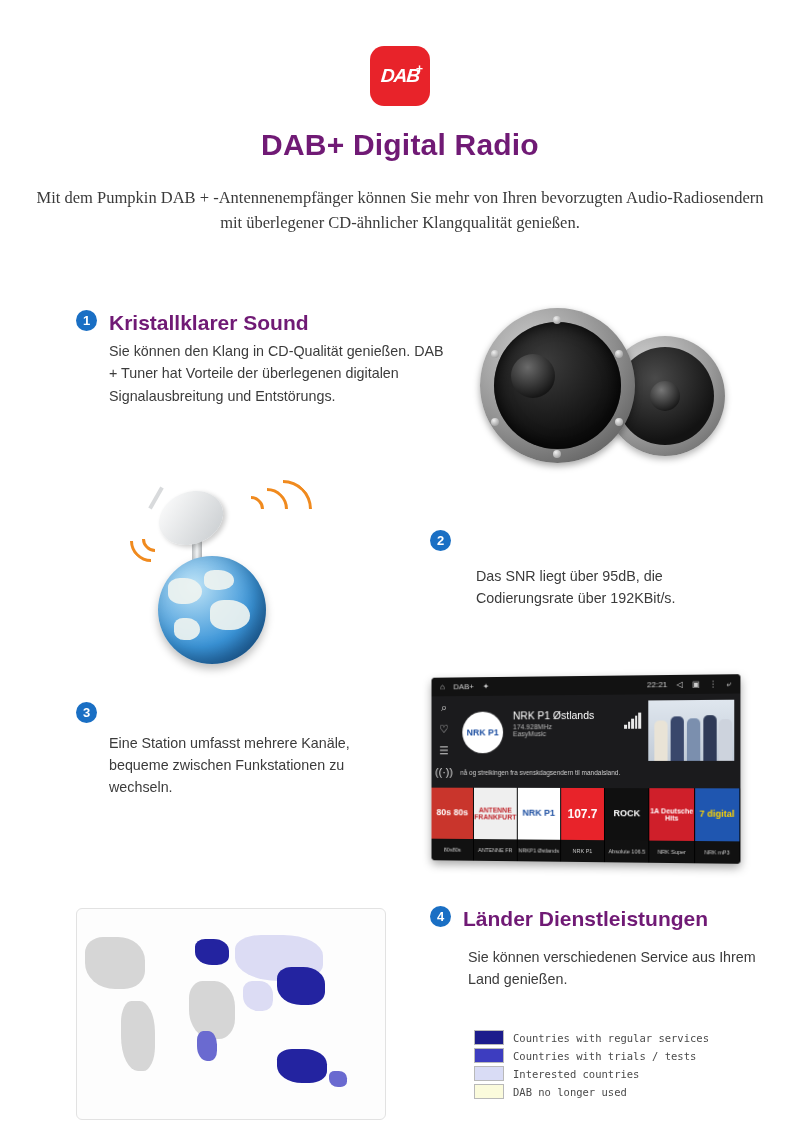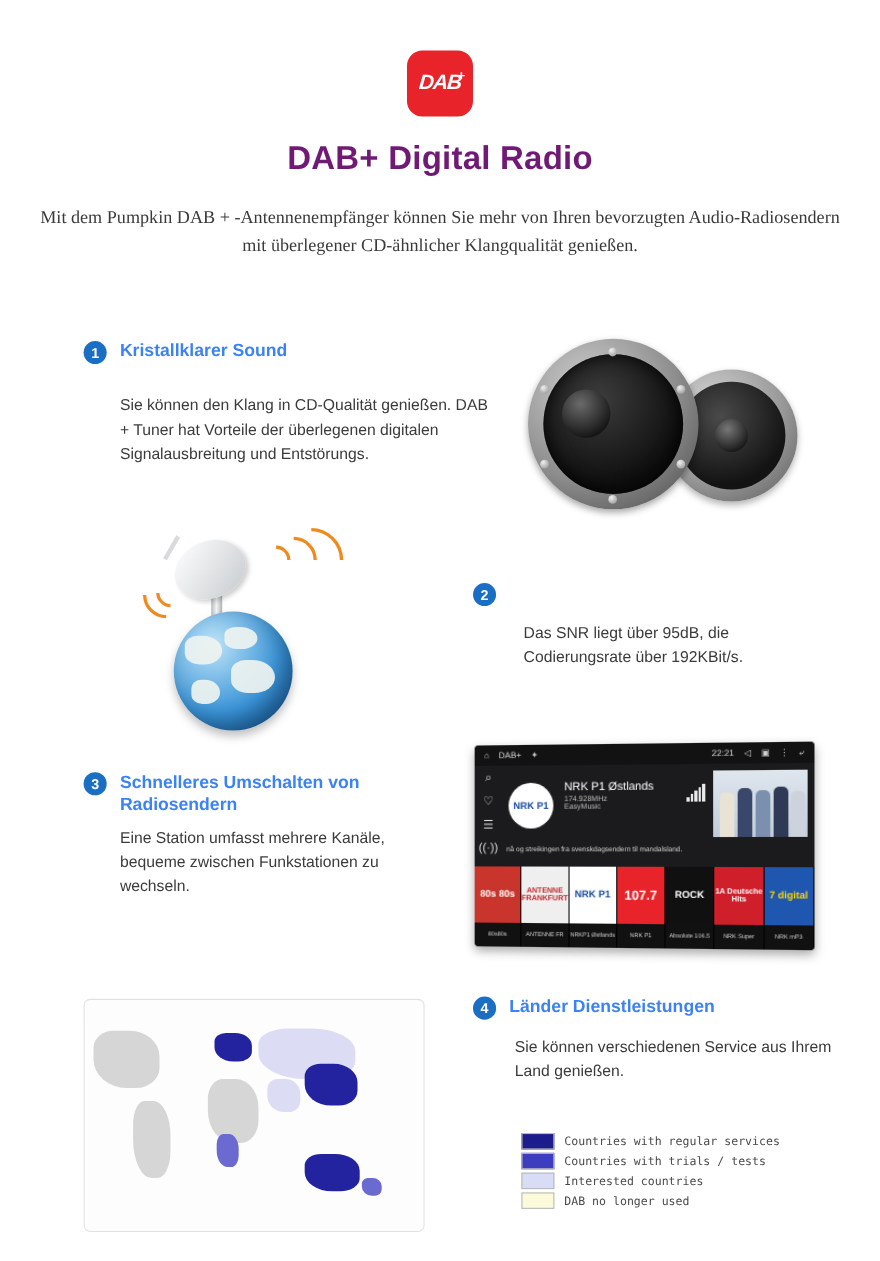--- a/index.html
+++ b/index.html
@@ -79,34 +79,34 @@
     display: inline-block;
     font-weight: bold;
     flex: 0 0 auto;
   }
   .feat-head {
     display: flex;
     align-items: flex-start;
     gap: 12px;
   }
   .feat-title {
-    color: #3b82f6;
-    font-size: 16px;
+    color: #701a75;
+    font-size: 21px;
     font-weight: bold;
     line-height: 1.25;
   }
   .feat-body {
     font-size: 14.3px;
     line-height: 1.55;
     color: #3b3b3b;
   }
 
   
   .sec1 { position: absolute; left: 76px; top: 310px; width: 370px; }
-  .sec1 .feat-body { margin-top: 27px; margin-left: 33px; }
+  .sec1 .feat-body { margin-top: 4px; margin-left: 33px; }
 
   .speakers { position: absolute; left: 455px; top: 298px; width: 300px; height: 175px; }
   .spk-big {
     position: absolute; left: 25px; top: 10px;
     width: 155px; height: 155px; border-radius: 50%;
     background: radial-gradient(circle at 35% 30%, #cfcfcf, #8d8d8d 55%, #5e5e5e 85%);
     box-shadow: 0 3px 7px rgba(0,0,0,.35);
   }
   .spk-big:after {
     content: ""; position: absolute; left: 14px; top: 14px; right: 14px; bottom: 14px;
@@ -288,21 +288,20 @@
 <div class="sec2">
   <div class="feat-head">
     <span class="num">2</span>
   </div>
   <div class="feat-body">Das SNR liegt über 95dB, die Codierungsrate über 192KBit/s.</div>
 </div>
 
 <div class="sec3">
   <div class="feat-head">
     <span class="num">3</span>
-    <span class="feat-title">Schnelleres Umschalten von Radiosendern</span>
   </div>
   <div class="feat-body">Eine Station umfasst mehrere Kanäle, bequeme zwischen Funkstationen zu wechseln.</div>
 </div>
 
 <div class="headunit">
   <div class="hu-statusbar">
     <span>⌂</span>
     <span>DAB+</span>
     <span>✦</span>
     <span style="flex:1"></span>

